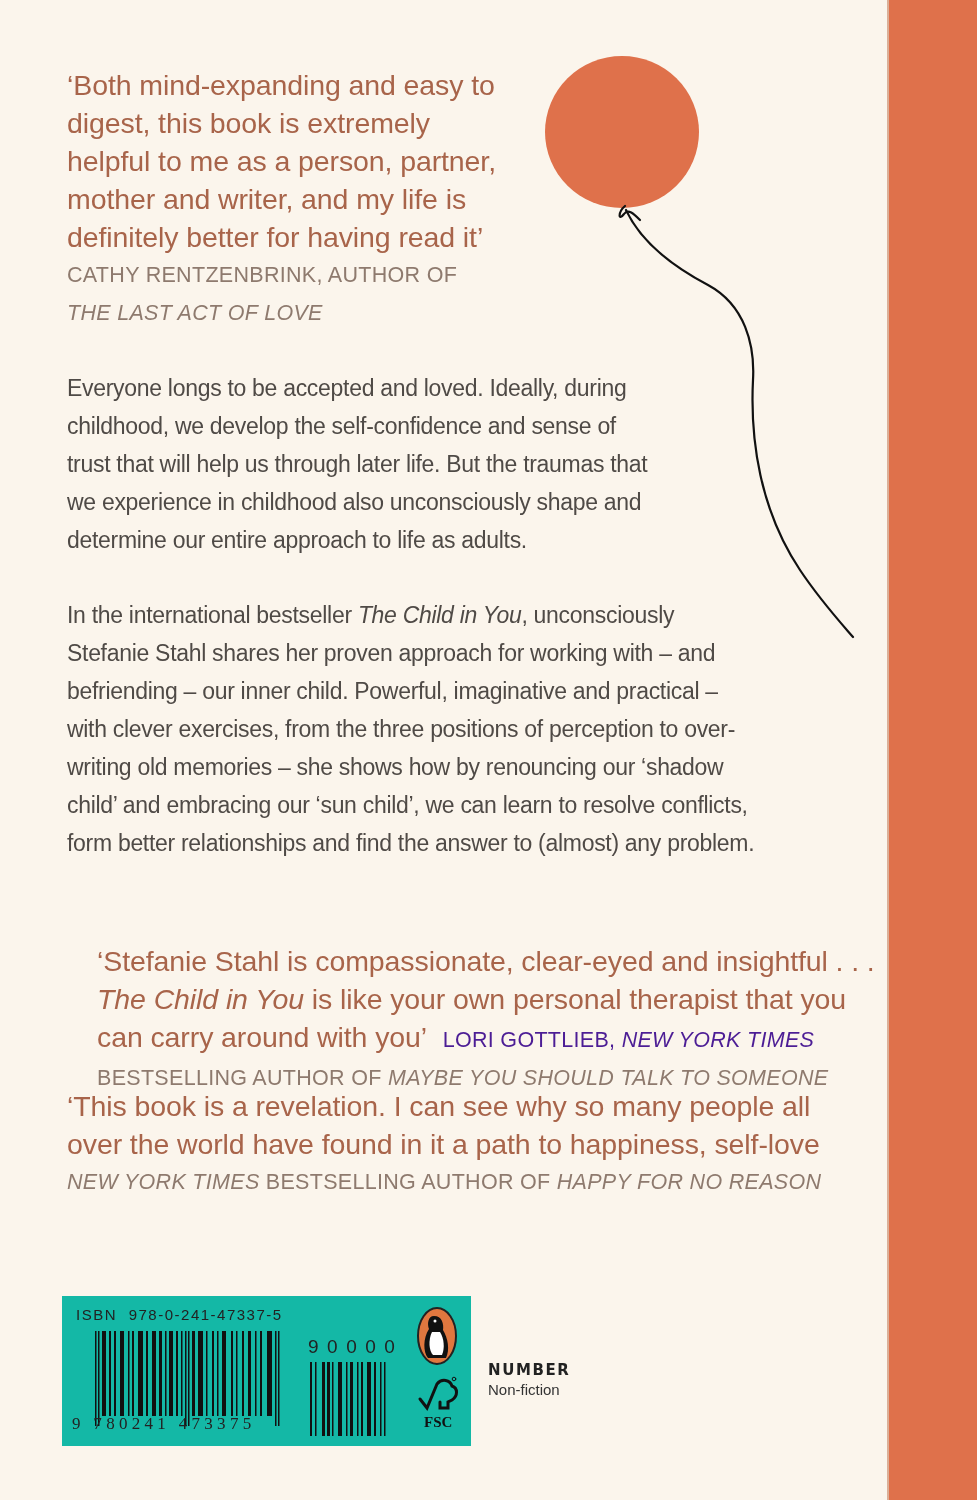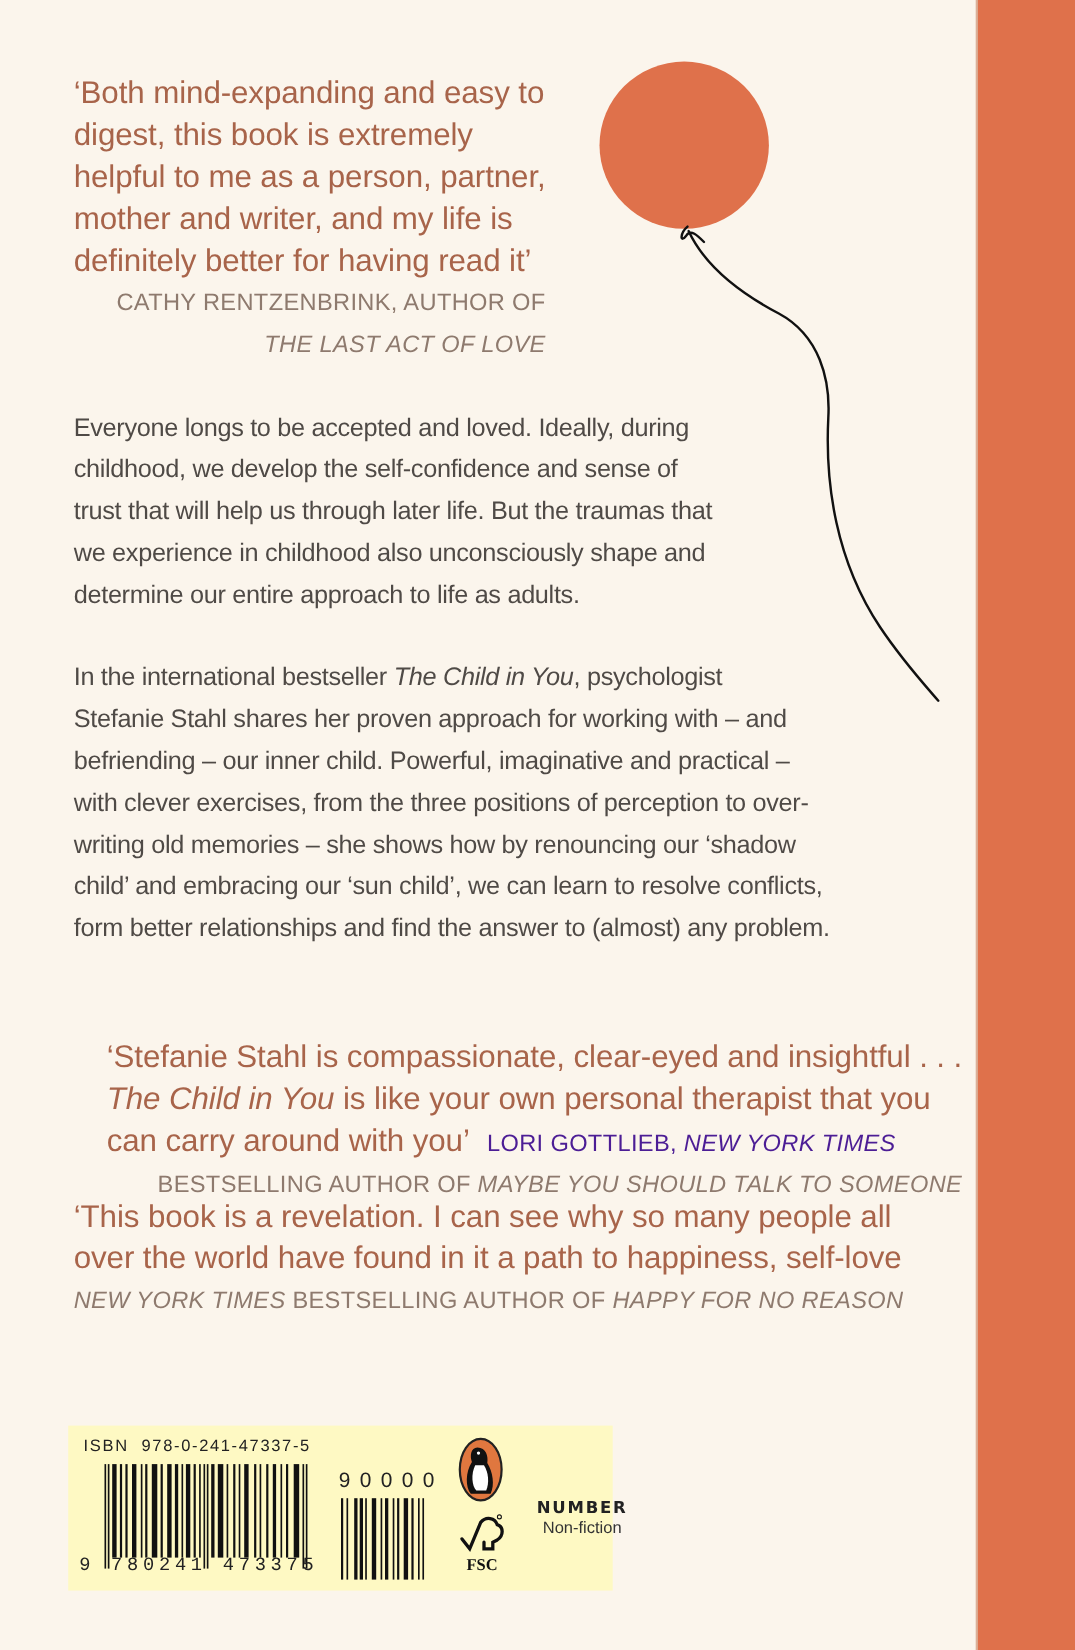--- a/index.html
+++ b/index.html
@@ -23,55 +23,55 @@
     font-family: "Liberation Sans", sans-serif;
     font-size: 28.5px; line-height: 38px; letter-spacing: -0.1px;
     font-weight: 400;
   }
   .attr {
     color: #8e7a6e;
     font-family: "Liberation Sans", sans-serif;
     font-size: 21.5px; letter-spacing: 0.3px;
     text-transform: uppercase; font-weight: 300;
   }
-  .attr-line { display: block; line-height: 38px; text-align: right; }
+  .attr-line { display: block; line-height: 38px; }
   .quote-inline-attr { font-size: 21.5px; color: #4c1d95; letter-spacing: 0.3px; }
   .it { font-style: italic; }
   .body-text {
     color: #4f4a46;
     font-family: "Liberation Sans", sans-serif;
     font-size: 23px; line-height: 38px; letter-spacing: -0.3px;
   }
   .para { display: block; }
   .barcode-box {
-    position: absolute; left: 62px; top: 1296px; width: 495px; height: 150px;
-    background: #fef9c3;
+    position: absolute; left: 62px; top: 1296px; width: 409px; height: 150px;
+    background: #14b8a6;
   }
   .isbn-text {
     position: absolute; left: 14px; top: 10px;
     font-family: "Liberation Sans", sans-serif; font-size: 15px; color: #222;
     letter-spacing: 1.5px; word-spacing: 6px;
   }
   .bars { position: absolute; left: 0; top: 0; }
   .ean-digits {
     position: absolute; left: 10px; top: 118px;
-    font-family: Liberation Mono, monospace; font-size: 17px; color: #222;
+    font-family: Liberation Serif, serif; font-size: 17px; color: #222;
     letter-spacing: 4.3px;
   }
   .addon-digits {
     position: absolute; left: 246px; top: 40px;
     font-family: "Liberation Sans", sans-serif; font-size: 19px; color: #222;
     letter-spacing: 8.5px;
   }
   .publisher {
     position: absolute; left: 488px; top: 1360px;
     font-family: "DejaVu Sans", sans-serif;
   }
   .pub-name { font-weight: bold; font-size: 15px; letter-spacing: 1.6px; color: #222; line-height: 20px; display:block;}
-  .pub-cat { font-size: 15px; color: #333; line-height: 20px; display:block; font-family: "Liberation Sans", sans-serif; text-align: center;}
+  .pub-cat { font-size: 15px; color: #333; line-height: 20px; display:block; font-family: "Liberation Sans", sans-serif;}
 </style>
 </head>
 <body>
 
 <div class="spine-edge"></div>
 <div class="spine"></div>
 
 <svg class="balloon-svg" width="977" height="700" viewBox="0 0 977 700">
   <ellipse cx="622" cy="132" rx="77" ry="76" fill="#df714b"></ellipse>
   <path d="M625 206 C 618 212, 618 222, 624 214 C 628 208, 634 214, 640 220" fill="none" stroke="#111" stroke-width="2.2" stroke-linecap="round"></path>
@@ -90,21 +90,21 @@
 
 <div class="block body-text" style="top:369px;">
   <span class="para">Everyone longs to be accepted and loved. Ideally, during</span>
   <span class="para">childhood, we develop the self-confidence and sense of</span>
   <span class="para">trust that will help us through later life. But the traumas that</span>
   <span class="para">we experience in childhood also unconsciously shape and</span>
   <span class="para">determine our entire approach to life as adults.</span>
 </div>
 
 <div class="block body-text" style="top:596px;">
-  <span class="para"><span>In the international bestseller </span><span class="it">The Child in You</span><span>, psychologist</span></span>
+  <span class="para"><span>In the international bestseller </span><span class="it">The Child in You</span><span>, unconsciously</span></span>
   <span class="para">Stefanie Stahl shares her proven approach for working with – and</span>
   <span class="para">befriending – our inner child. Powerful, imaginative and practical –</span>
   <span class="para">with clever exercises, from the three positions of perception to over-</span>
   <span class="para">writing old memories – she shows how by renouncing our ‘shadow</span>
   <span class="para">child’ and embracing our ‘sun child’, we can learn to resolve conflicts,</span>
   <span class="para">form better relationships and find the answer to (almost) any problem.</span>
 </div>
 
 <div class="block quote" style="top:942px;margin-left:30px;">
   <span class="para">‘Stefanie Stahl is compassionate, clear-eyed and insightful . . .</span>

